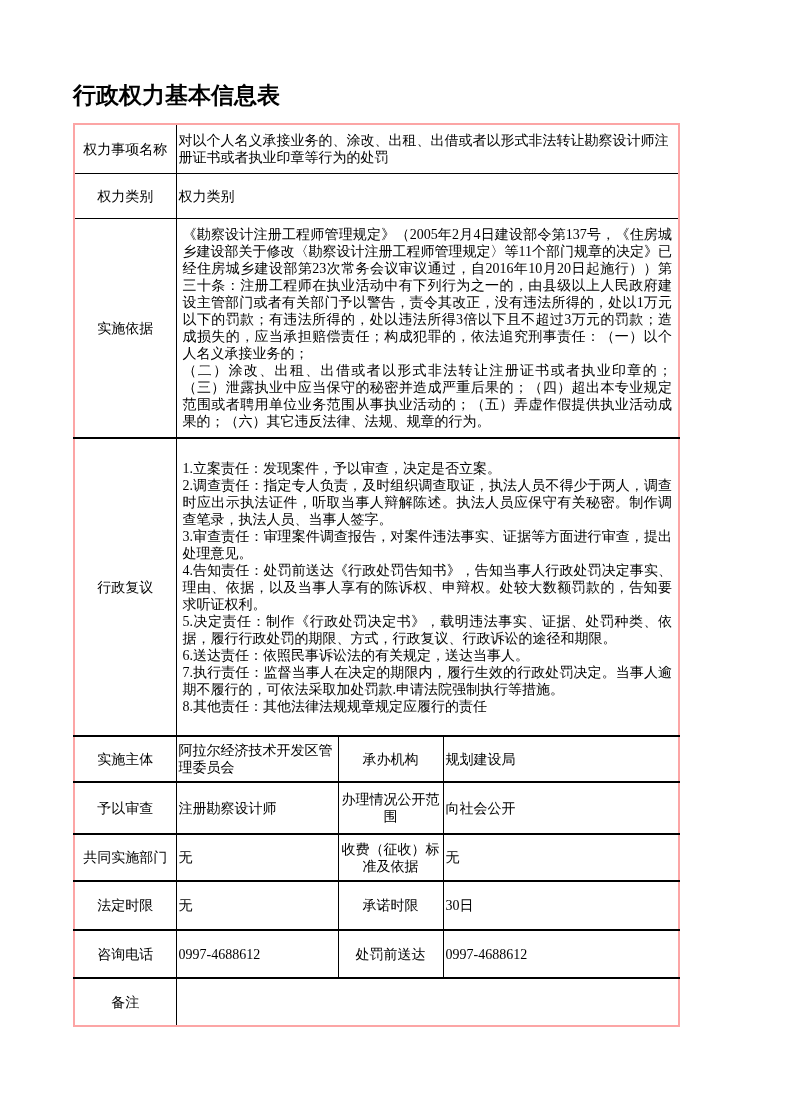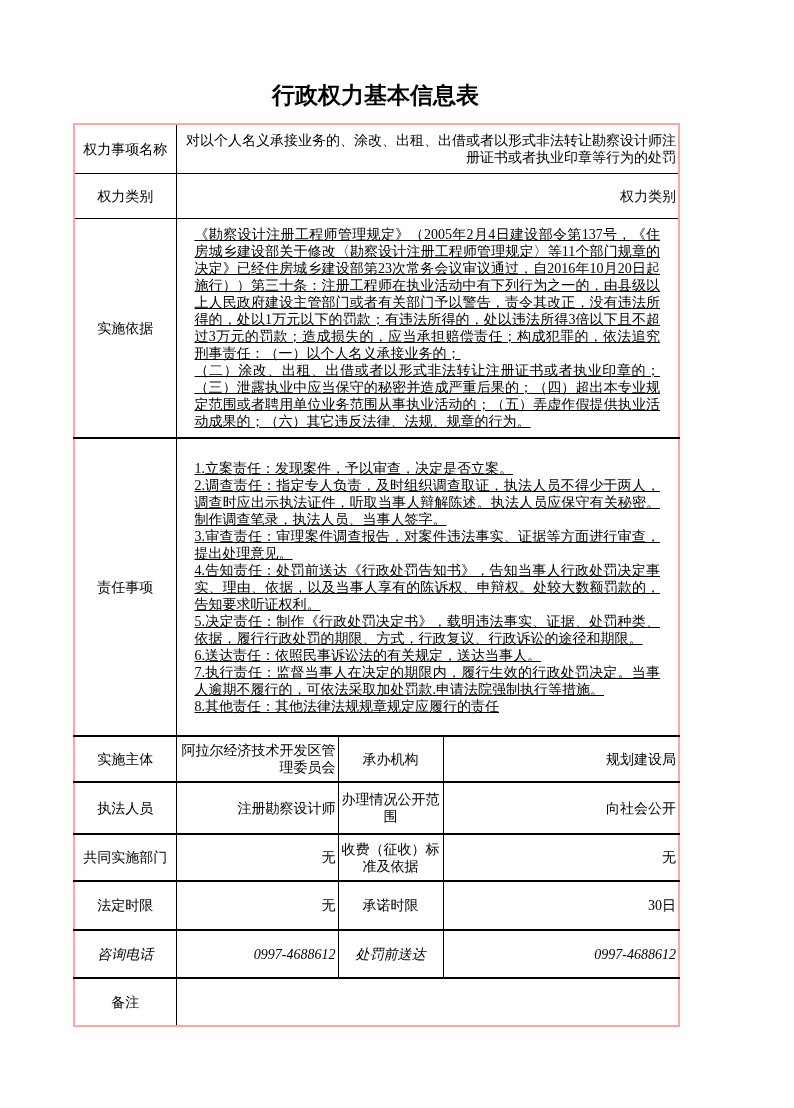--- a/index.html
+++ b/index.html
@@ -17,56 +17,55 @@
   .doc {
     position: absolute;
     left: 73px;
     top: 84px;
     width: 605px;
   }
   .title {
     margin: 0 0 15px 0;
     font-size: 23px;
     font-weight: bold;
-    text-align: center;
+    text-align: left;
     line-height: 24px;
   }
   table.info-table {
     border-collapse: collapse;
     table-layout: fixed;
     width: 605px;
     border: 2px solid #fca5a5;
   }
   td {
     border: 1px solid #000;
     font-size: 14px;
     line-height: 17px;
     padding: 1px 2px;
     vertical-align: middle;
     overflow: hidden;
     word-break: break-all;
   }
   td.label { text-align: center; }
-  td.center { text-align: right; }
+  td.center { text-align: left; }
   td.text {
     text-align: justify;
     white-space: pre-wrap;
-    padding: 2px 18px;
-    text-decoration: underline;
+    padding: 2px 6px;
   }
   tr.thick td { border-top-width: 2px; }
   tr.r1 td { height: 46px; }
   tr.r2 td { height: 42px; }
   tr.r-basis td { height: 214px; }
   tr.r-duty td { height: 292px; }
   tr.r-p1 td { height: 42px; }
   tr.r-p2 td { height: 48px; }
   tr.r-p3 td { height: 43px; }
   tr.r-p4 td { height: 45px; }
-  tr.r-p5 td { height: 44px; font-style: italic; }
+  tr.r-p5 td { height: 44px; }
   tr.r-remark td { height: 42px; }
 </style>
 </head>
 <body>
 
 <div class="doc">
   <h1 class="title">行政权力基本信息表</h1>
 
   <table class="info-table">
     <colgroup>
@@ -87,40 +86,40 @@
       <td class="center" colspan="3">权力类别</td>
     </tr>
 
     <tr class="r-basis">
       <td class="label">实施依据</td>
       <td class="text" colspan="3">《勘察设计注册工程师管理规定》（2005年2月4日建设部令第137号，《住房城乡建设部关于修改〈勘察设计注册工程师管理规定〉等11个部门规章的决定》已经住房城乡建设部第23次常务会议审议通过，自2016年10月20日起施行））第三十条：注册工程师在执业活动中有下列行为之一的，由县级以上人民政府建设主管部门或者有关部门予以警告，责令其改正，没有违法所得的，处以1万元以下的罚款；有违法所得的，处以违法所得3倍以下且不超过3万元的罚款；造成损失的，应当承担赔偿责任；构成犯罪的，依法追究刑事责任：（一）以个人名义承接业务的；
 （二）涂改、出租、出借或者以形式非法转让注册证书或者执业印章的；（三）泄露执业中应当保守的秘密并造成严重后果的；（四）超出本专业规定范围或者聘用单位业务范围从事执业活动的；（五）弄虚作假提供执业活动成果的；（六）其它违反法律、法规、规章的行为。</td>
     </tr>
 
     <tr class="r-duty thick">
-      <td class="label">责任事项</td>
+      <td class="label">行政复议</td>
       <td class="text" colspan="3">1.立案责任：发现案件，予以审查，决定是否立案。
 2.调查责任：指定专人负责，及时组织调查取证，执法人员不得少于两人，调查时应出示执法证件，听取当事人辩解陈述。执法人员应保守有关秘密。制作调查笔录，执法人员、当事人签字。
 3.审查责任：审理案件调查报告，对案件违法事实、证据等方面进行审查，提出处理意见。
 4.告知责任：处罚前送达《行政处罚告知书》，告知当事人行政处罚决定事实、理由、依据，以及当事人享有的陈诉权、申辩权。处较大数额罚款的，告知要求听证权利。
 5.决定责任：制作《行政处罚决定书》，载明违法事实、证据、处罚种类、依据，履行行政处罚的期限、方式，行政复议、行政诉讼的途径和期限。
 6.送达责任：依照民事诉讼法的有关规定，送达当事人。
 7.执行责任：监督当事人在决定的期限内，履行生效的行政处罚决定。当事人逾期不履行的，可依法采取加处罚款.申请法院强制执行等措施。
 8.其他责任：其他法律法规规章规定应履行的责任</td>
     </tr>
 
     <tr class="r-p1 thick">
       <td class="label">实施主体</td>
       <td class="center">阿拉尔经济技术开发区管理委员会</td>
       <td class="label">承办机构</td>
       <td class="center">规划建设局</td>
     </tr>
 
     <tr class="r-p2 thick">
-      <td class="label">执法人员</td>
+      <td class="label">予以审查</td>
       <td class="center">注册勘察设计师</td>
       <td class="label">办理情况公开范围</td>
       <td class="center">向社会公开</td>
     </tr>
 
     <tr class="r-p3 thick">
       <td class="label">共同实施部门</td>
       <td class="center">无</td>
       <td class="label">收费（征收）标准及依据</td>
       <td class="center">无</td>

